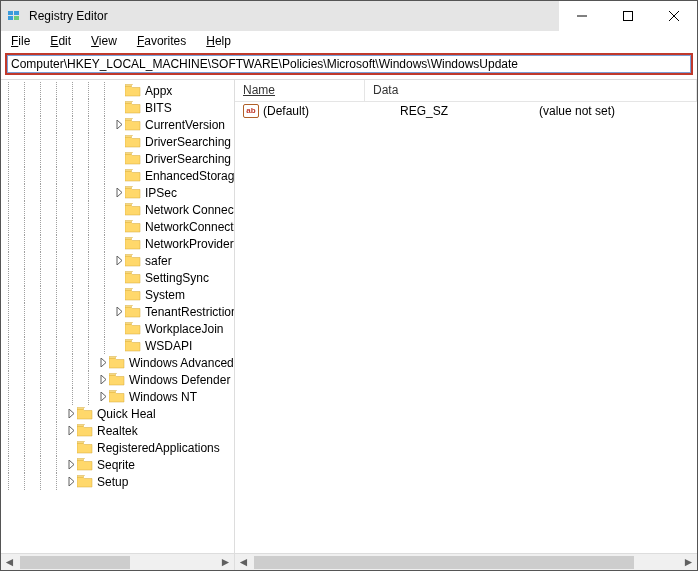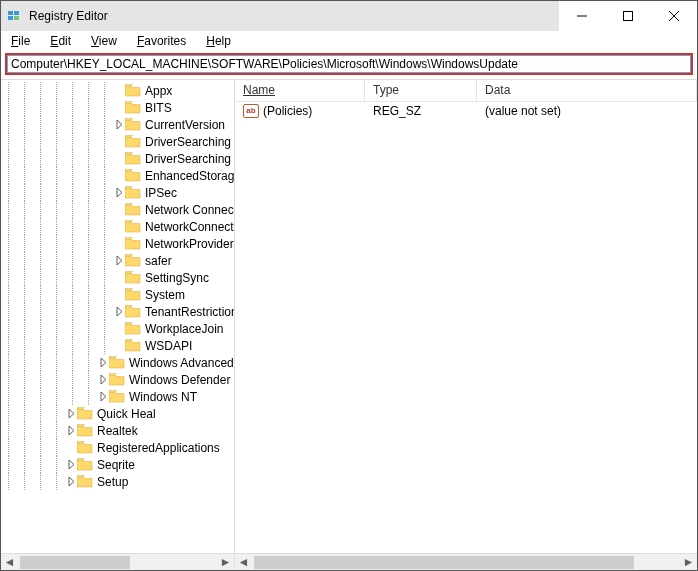--- a/index.html
+++ b/index.html
@@ -24,21 +24,21 @@
   
   .main { flex: 1; display: flex; border-top: 1px solid #ddd; overflow: hidden; }
   .treepane { width: 234px; border-right: 1px solid #ddd; display: flex; flex-direction: column; }
   .tree-scroll { flex: 1; overflow: hidden; position: relative; }
   .listpane { flex: 1; display: flex; flex-direction: column; }
   .listheader { height: 22px; display: flex; border-bottom: 1px solid #e5e5e5; }
   .lh-col { padding: 3px 8px; border-right: 1px solid #e5e5e5; font-size: 12px; color: #333; }
   .lh-name { width: 130px; text-decoration: underline; }
   .lh-type { width: 112px; }
   .lh-data { flex: 1; }
-  .listrow { height: 18px; display: flex; align-items: center; }
+  .listrow { height: 18px; display: flex; align-items: center; gap: 27px; }
   .lr-cell { padding: 1px 8px; font-size: 12px; display: flex; align-items: center; gap: 4px; }
   .lr-name { width: 130px; }
   .lr-type { width: 112px; }
   .lr-data { flex: 1; }
 
   
   .tree { padding: 2px 0 2px 0; position: relative; }
   .node { display: flex; align-items: center; height: 17px; white-space: nowrap; padding-right: 4px; }
   .toggle { width: 12px; height: 12px; display: inline-flex; align-items: center; justify-content: center; color: #606060; margin-right: 0px; flex-shrink: 0; }
   .vline { display:inline-block; width: 16px; height: 17px; position: relative; flex-shrink:0; }
@@ -498,28 +498,27 @@
       <div class="track">
           <div class="thumb" style="left:2px; width:110px;"></div>
         </div>
       <div class="arrow">►</div>
     </div>
   </div>
 
   <div class="listpane">
     <div class="listheader">
       <div class="lh-col lh-name">Name</div>
-      <div class="lh-col lh-type">Type</div>
       <div class="lh-col lh-data">Data</div>
     </div>
     <div id="listbody" style="flex:1;">
         <div class="listrow">
           <div class="lr-cell lr-name">
             <span class="ab-icon">ab</span>
-            <span>(Policies)</span>
+            <span>(Default)</span>
           </div>
           <div class="lr-cell lr-type">REG_SZ</div>
           <div class="lr-cell lr-data">(value not set)</div>
         </div>
       </div>
     <div class="hscroll">
       <div class="arrow">◄</div>
       <div class="track">
           <div class="thumb" style="left:2px; width:380px;"></div>
         </div>

